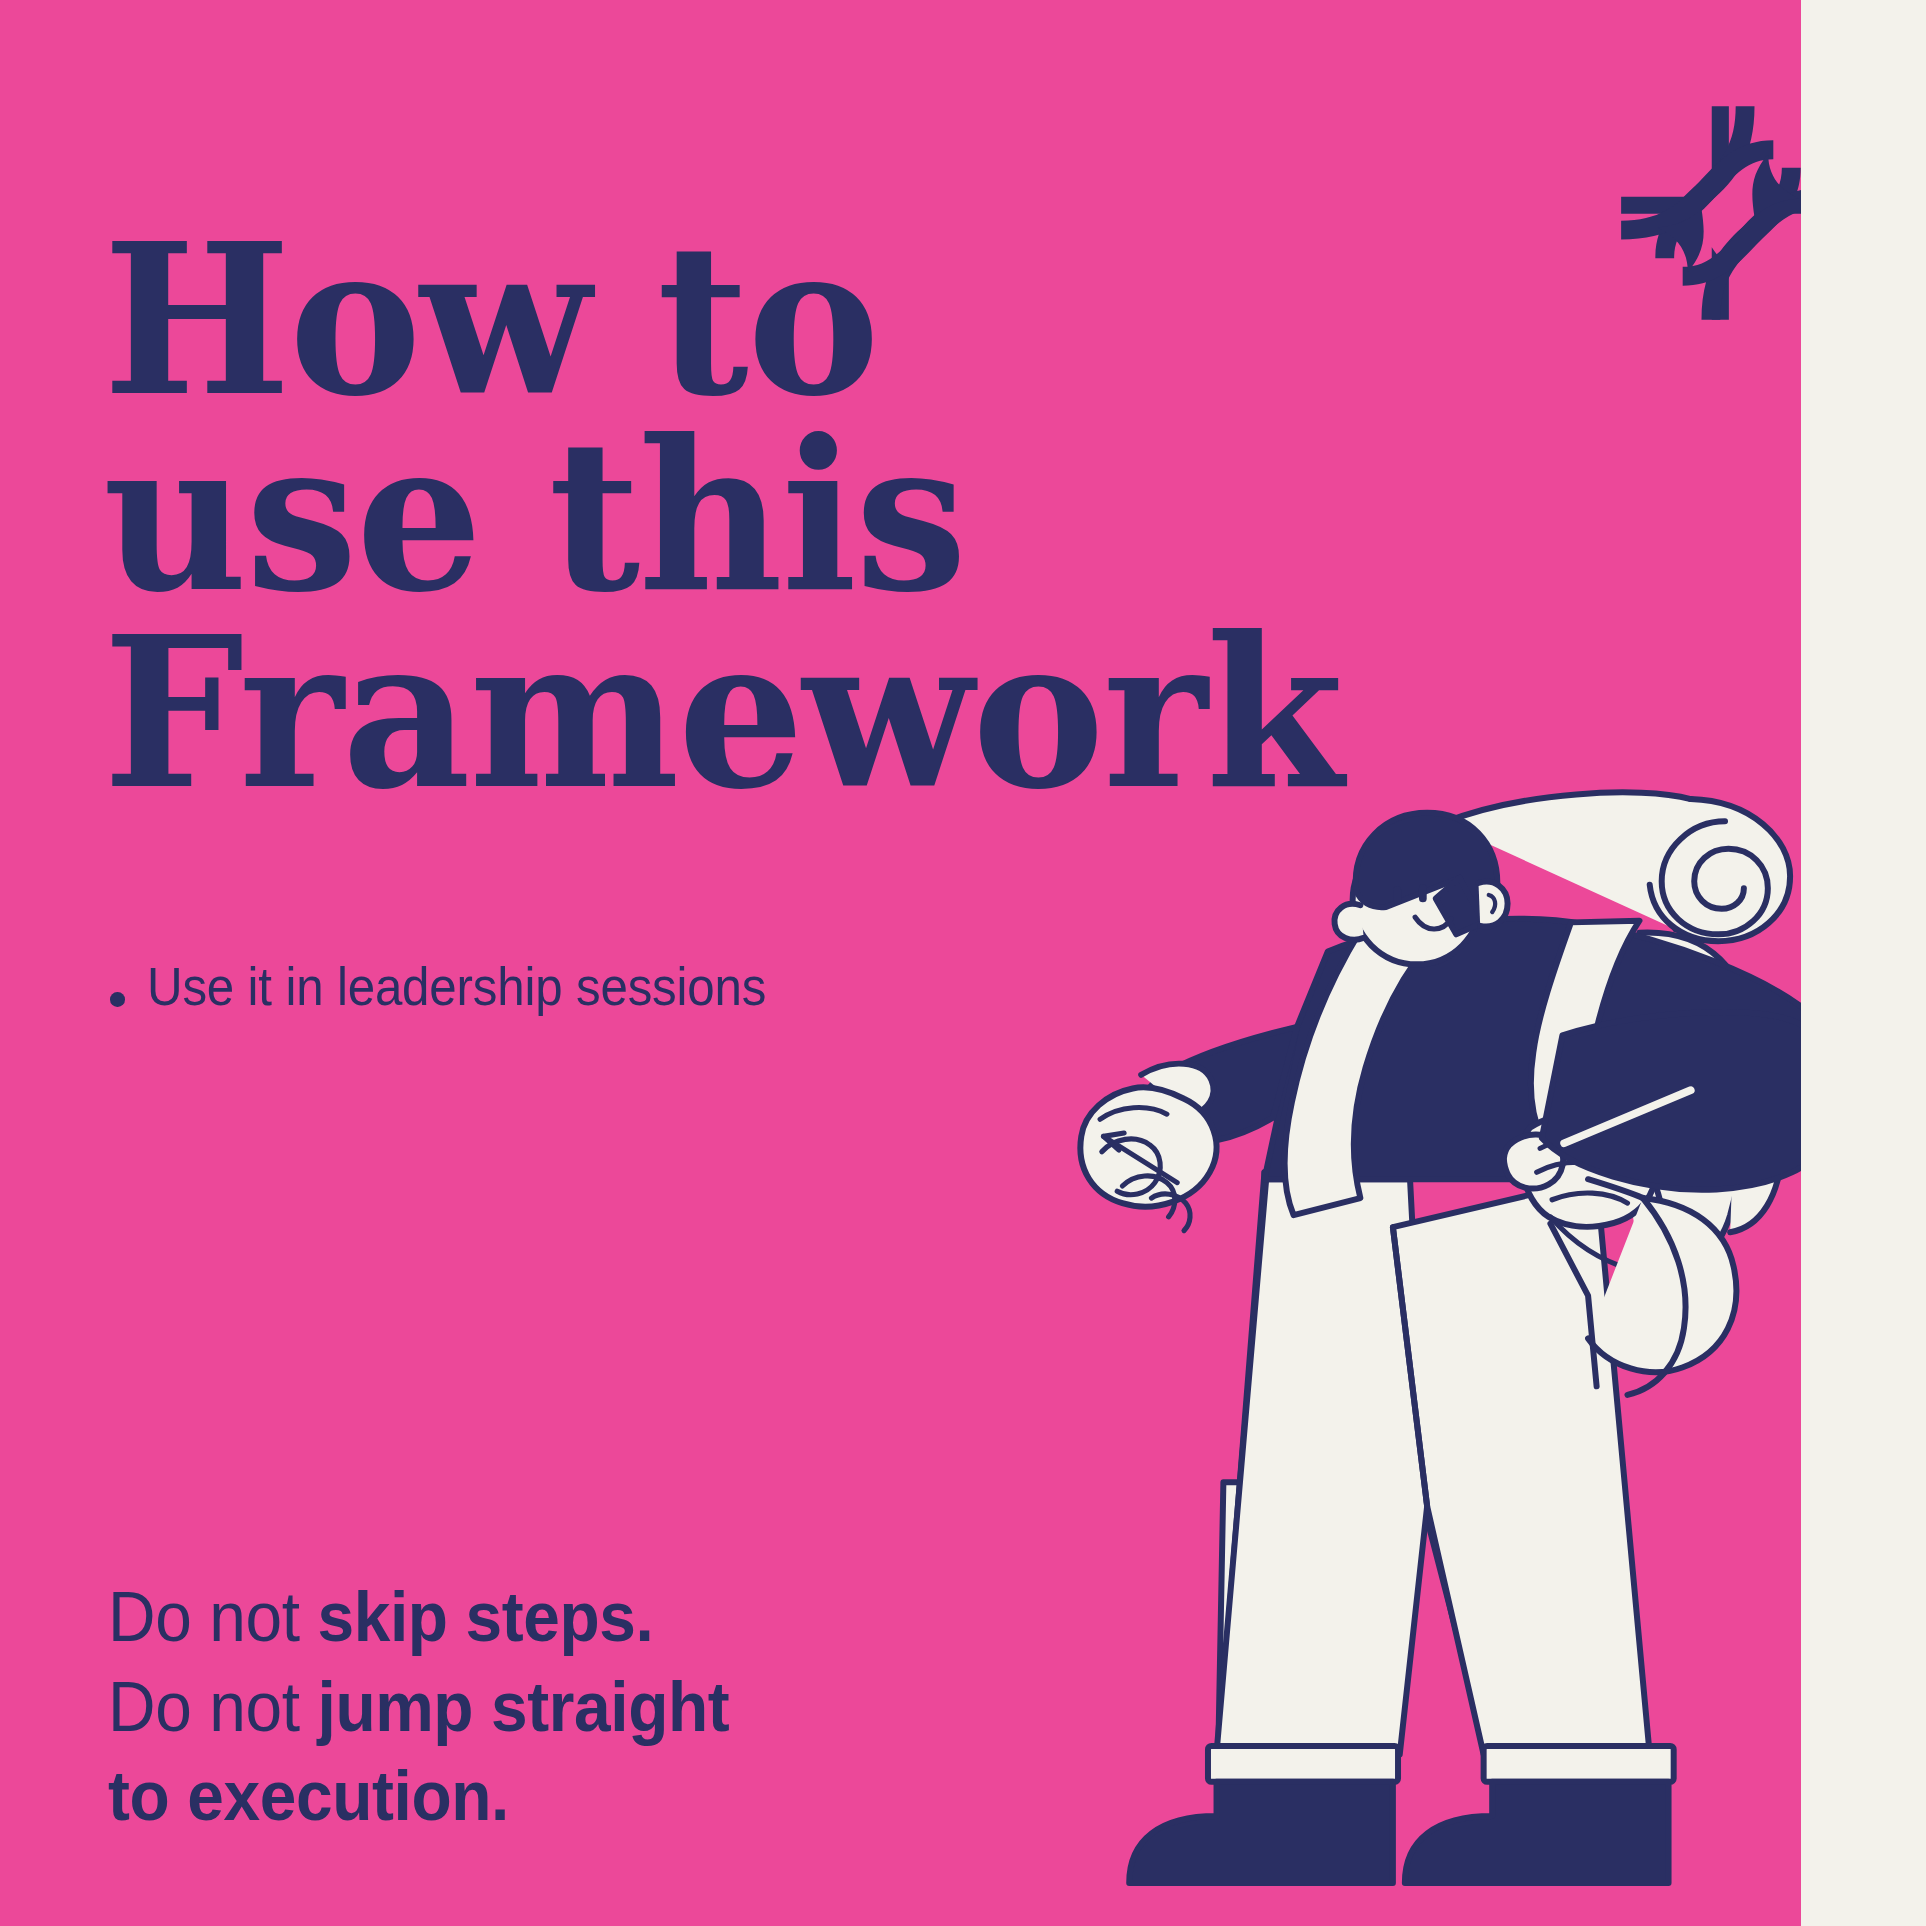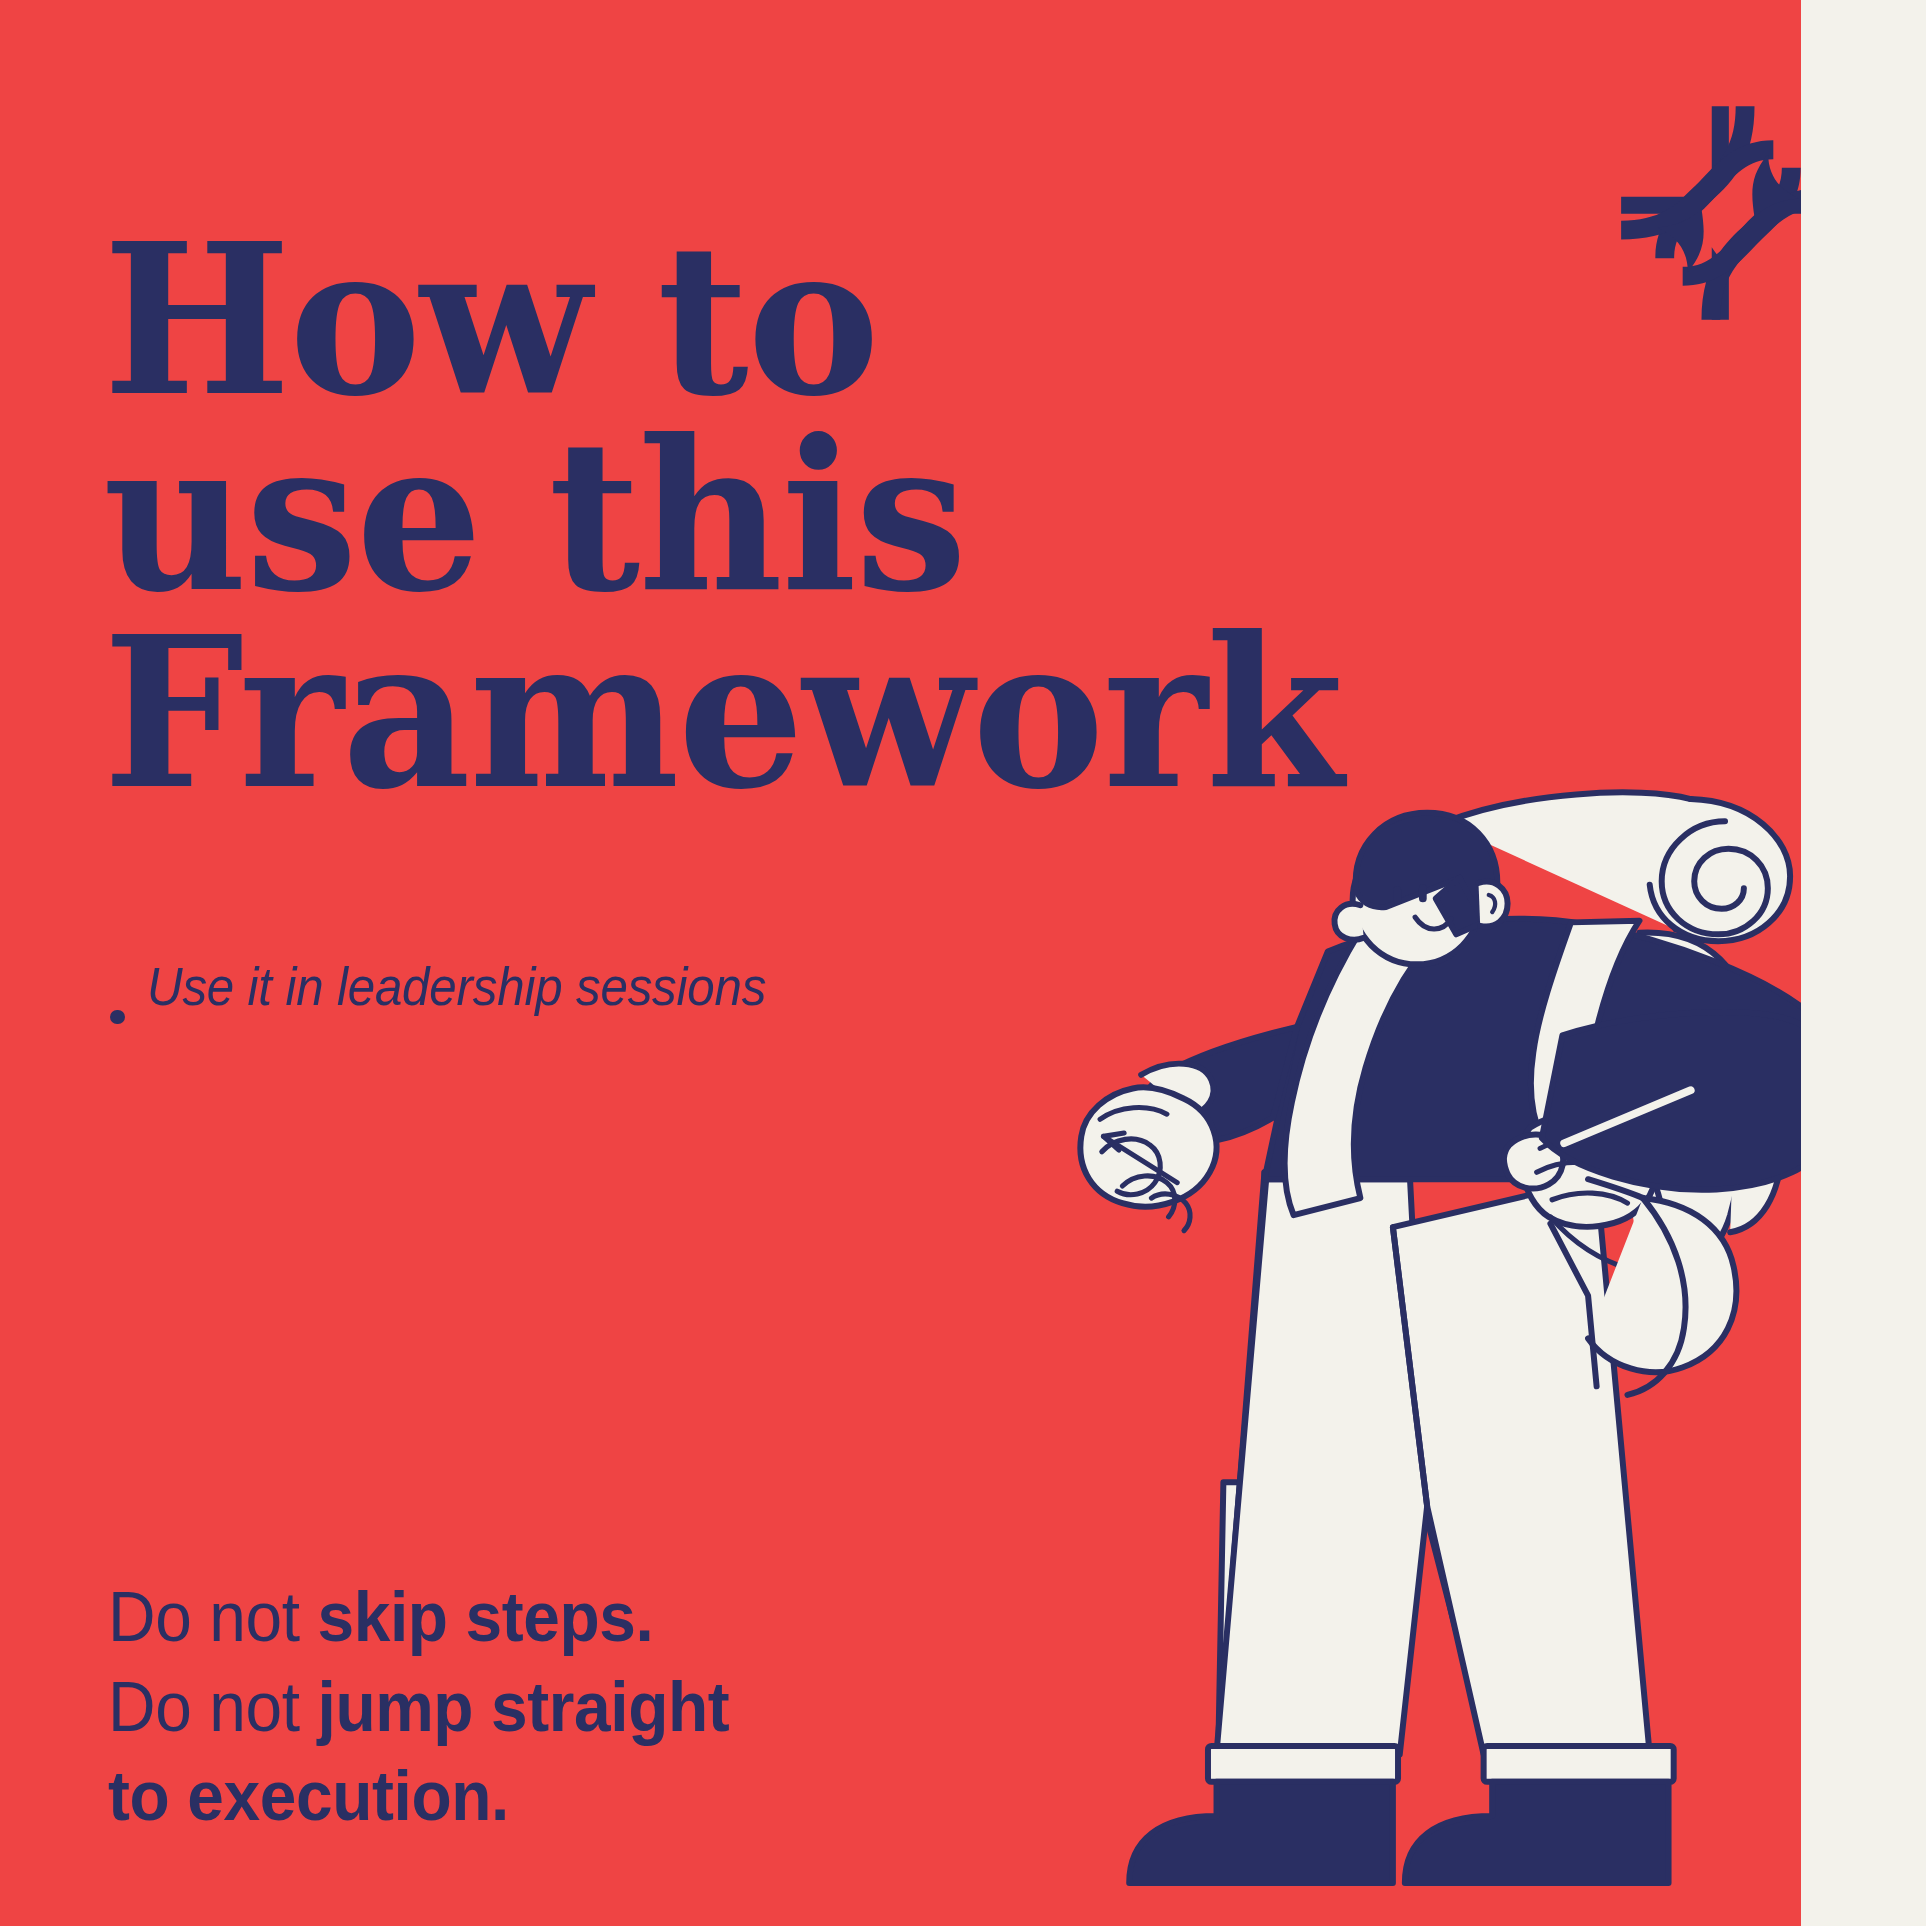--- a/index.html
+++ b/index.html
@@ -4,21 +4,21 @@
 <style>
   html, body {
     margin: 0;
     padding: 0;
     background: #f3f2eb;
   }
   #canvas {
     position: relative;
     width: 1801px;
     height: 1926px;
-    background: #ef4444;
+    background: #ec4899;
     overflow: hidden;
     font-family: "Liberation Sans", sans-serif;
   }
 
   
   #brand-logo {
     position: absolute;
     top: 101px;
     left: 1616px;
     width: 224px;
@@ -44,23 +44,22 @@
 
   
   #bullet-list {
     position: absolute;
     top: 949px;
     left: 110px;
     width: 890px;
   }
   .bullet-row {
     display: flex;
-    align-items: flex-end;
+    align-items: center;
     margin-bottom: 45px;
-    font-style: italic;
   }
   .bullet-dot {
     flex: 0 0 auto;
     width: 14.6px;
     height: 14.6px;
     border-radius: 50%;
     background: #2a2f63;
     margin-top: 26px;
     margin-right: 22px;
   }

